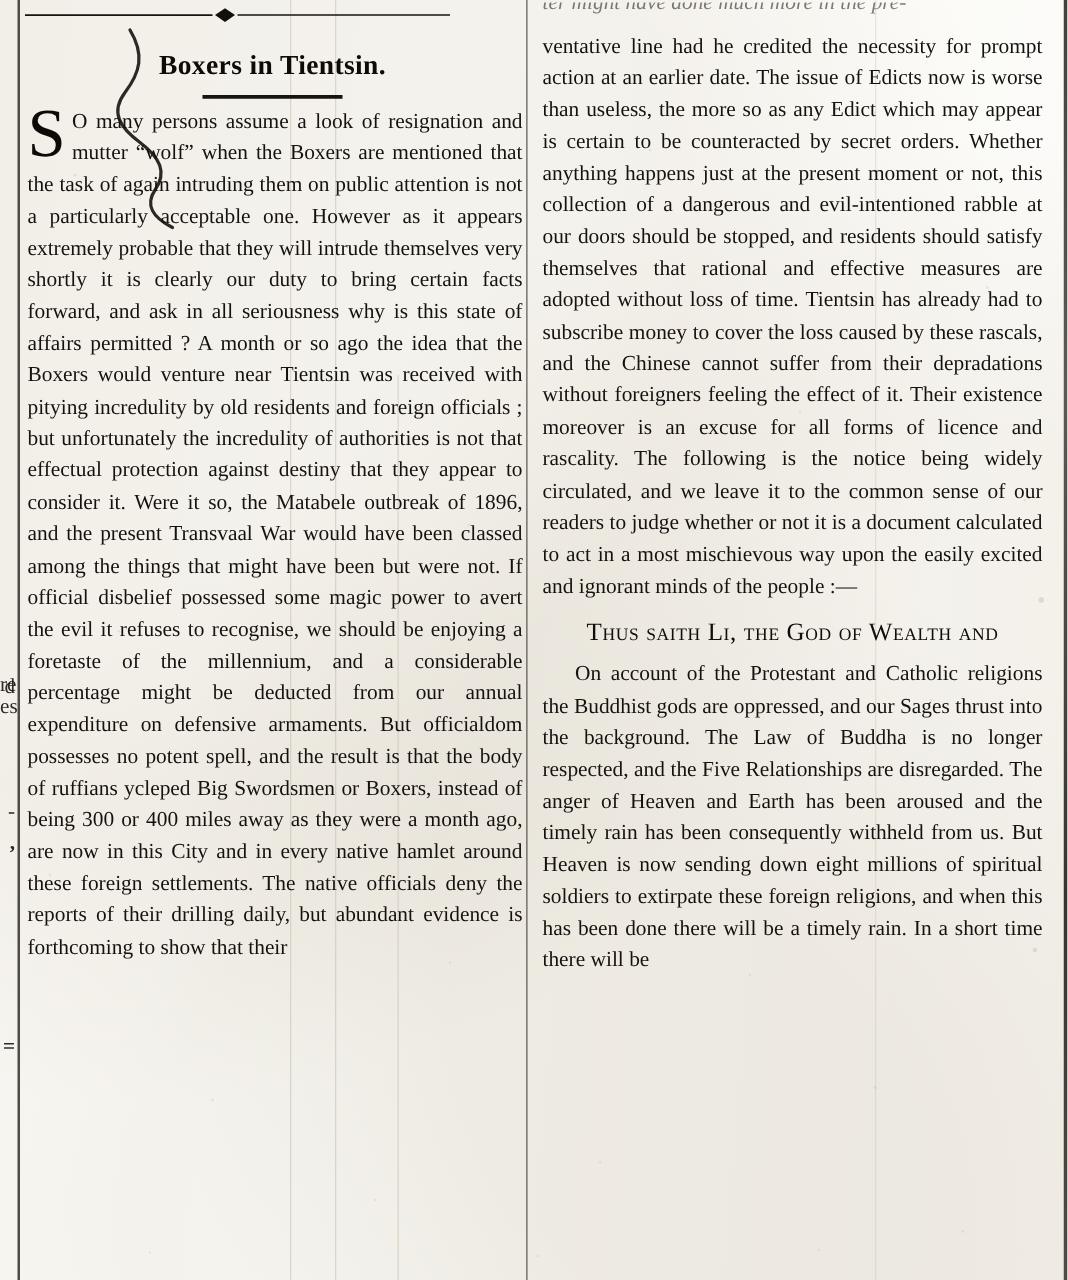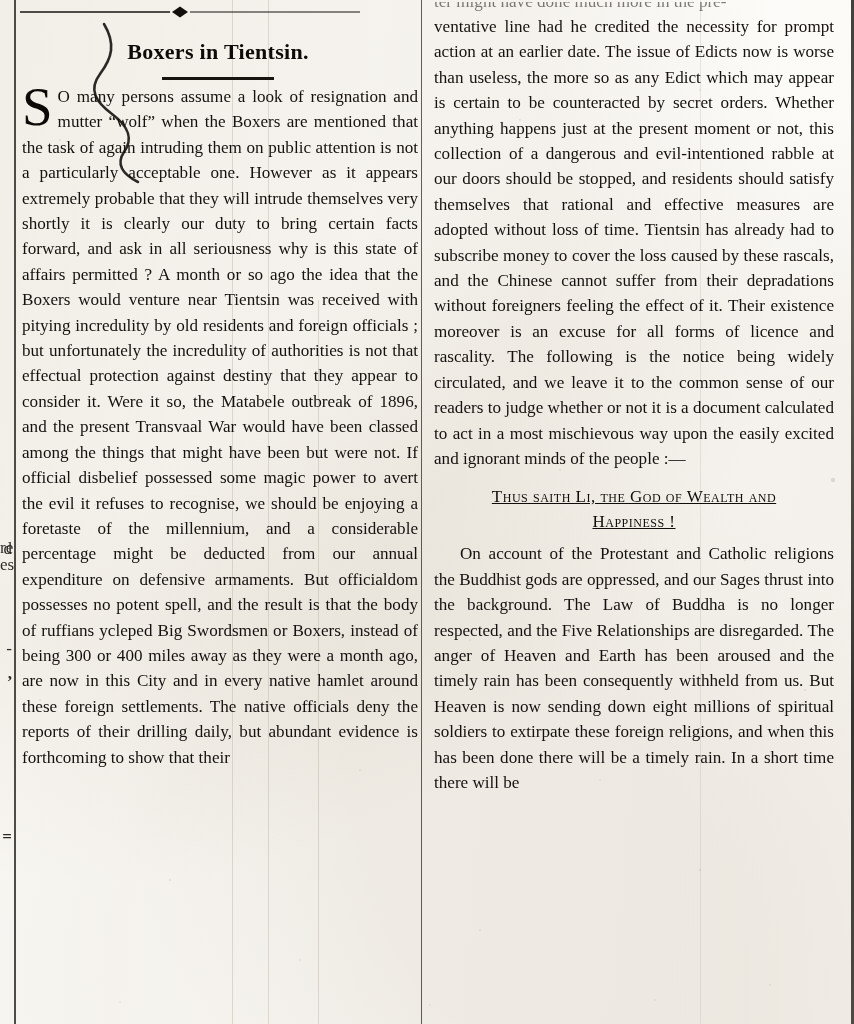--- a/index.html
+++ b/index.html
@@ -66,43 +66,43 @@
     text-justify:inter-word;
     color:#15110e;
     -webkit-font-smoothing:none;
   }
   .col-left .body{position:absolute;left:4px;top:84px;width:396px;}
   .col-right .body{position:absolute;left:4px;top:2px;width:400px;}
   
   .clipped{
     height:11px;overflow:hidden;
     opacity:.55;
-    margin-bottom:1px;
+    margin-bottom:11px;
+    font-style:italic;
   }
   .clipped span{display:block;margin-top:-13px;}
   
   .dropcap{
     float:left;
     font-family:"Liberation Serif", serif;
     font-size:55px;
     line-height:44px;
     font-weight:400;
     margin:1px 5px 0 0;
     color:#0c0906;
   }
   
   .subhead{
     margin:13px 0 7px 0;
     text-align:center;
     font-variant:small-caps;
-    font-size:17px;
+    font-size:20px;
     line-height:25px;
     letter-spacing:.5px;
     color:#100d0a;
-    text-decoration:underline;
   }
   .subhead .l2{display:block;}
   .indent{text-indent:26px;}
   
   .margin-frag{
     position:absolute;
     font-size:17px;
     line-height:25.4px;
     color:#181410;
     font-family:"Liberation Serif", serif;
@@ -194,20 +194,19 @@
 
   <div class="col col-right">
     <div class="body">
       <div class="clipped">
         <span>ter might have done much more in the pre-</span>
       </div>
       <p style="margin:0;">ventative line had he credited the necessity for prompt action at an earlier date.  The issue of Edicts now is worse than useless, the more so as any Edict which may appear is certain to be counteracted by secret orders. Whether anything happens just at the present moment or not, this collection of a dangerous and evil-intentioned rabble at our doors should be stopped, and residents should satisfy themselves that rational and effective measures are adopted without loss of time. Tientsin has already had to subscribe money to cover the loss caused by these rascals, and the Chinese cannot suffer from their depradations without foreigners feeling the effect of it.  Their existence moreover is an excuse for all forms of licence and rascality. The following is the notice being widely circulated, and we leave it to the common sense of our readers to judge whether or not it is a document calculated to act in a most mischievous way upon the easily excited and ignorant minds of the people :—</p>
 
       <div class="subhead">
         <span>Thus saith Li, the God of Wealth and</span>
-        <span class="l2">Happiness !</span>
       </div>
 
       <p class="indent" style="margin:0;">On account of the Protestant and Catholic religions the Buddhist gods are oppressed, and our Sages thrust into the background. The Law of Buddha is no longer respected, and the Five Relationships are disregarded. The anger of Heaven and Earth has been aroused and the timely rain has been consequently withheld from us.  But Heaven is now sending down eight millions of spiritual soldiers to extirpate these foreign religions, and when this has been done there will be a timely rain.  In a short time there will be</p>
     </div>
   </div>
 
 </div>
 
 </body></html>

